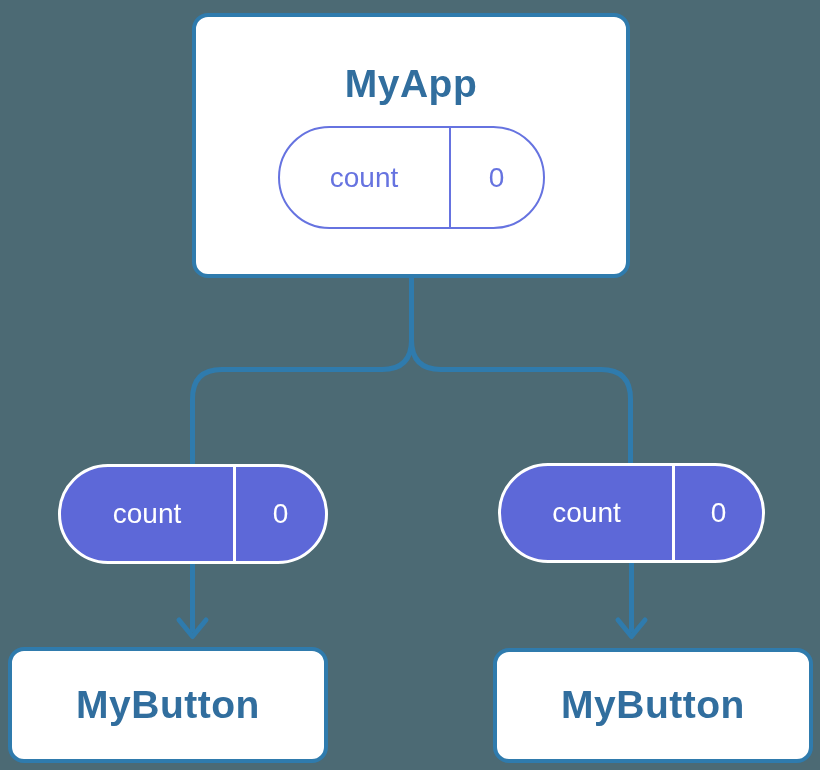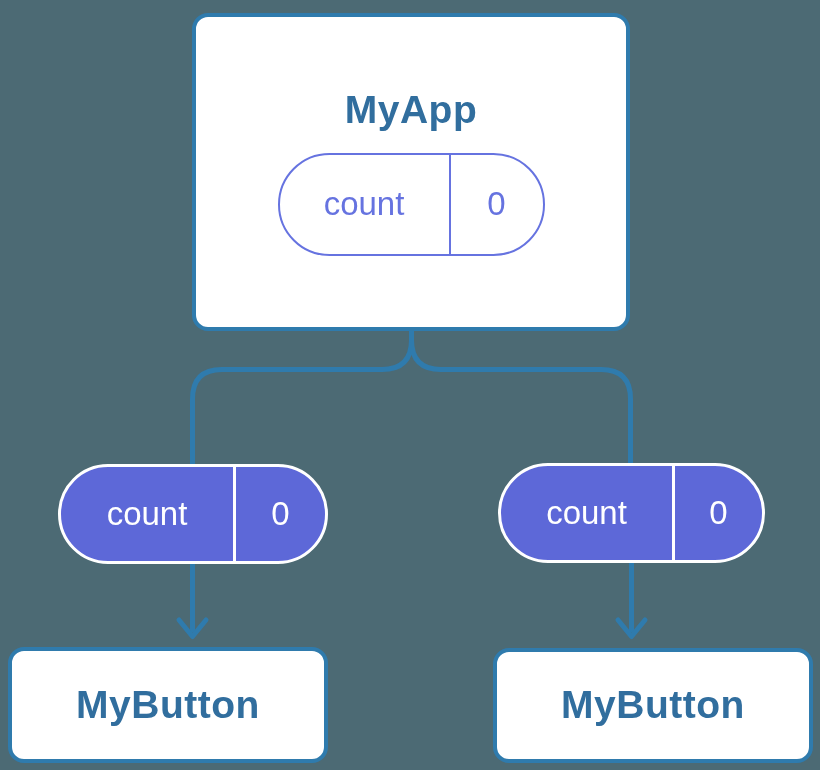--- a/index.html
+++ b/index.html
@@ -33,30 +33,30 @@
     align-items: center;
     justify-content: center;
   }
   .node-title {
     color: #316e9e;
     font-size: 39px;
     font-weight: 700;
     letter-spacing: 0.5px;
     line-height: 1.15;
   }
-  #root-node { left: 192px; top: 13px; width: 438px; height: 318px; }
+  #root-node { left: 192px; top: 13px; width: 438px; height: 265px; }
   #root-node .node-title { margin-bottom: 20px; }
 
   .pill {
     box-sizing: border-box;
     display: flex;
     align-items: stretch;
     border-radius: 999px;
     overflow: hidden;
-    font-size: 33px;
+    font-size: 28px;
     font-weight: 400;
   }
   .pill .pill-cell {
     display: flex;
     align-items: center;
     justify-content: center;
   }
   .pill .pill-name { flex: 0 0 auto; }
   .pill .pill-value { flex: 1 1 auto; }
 

